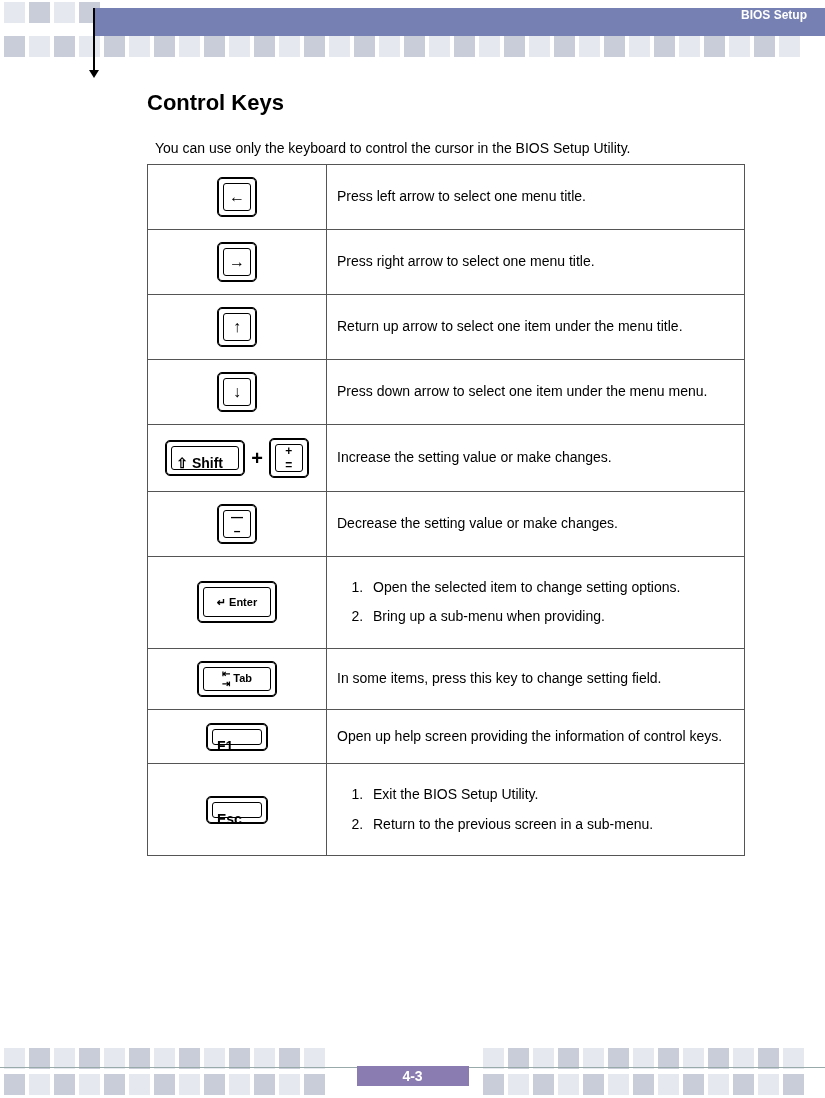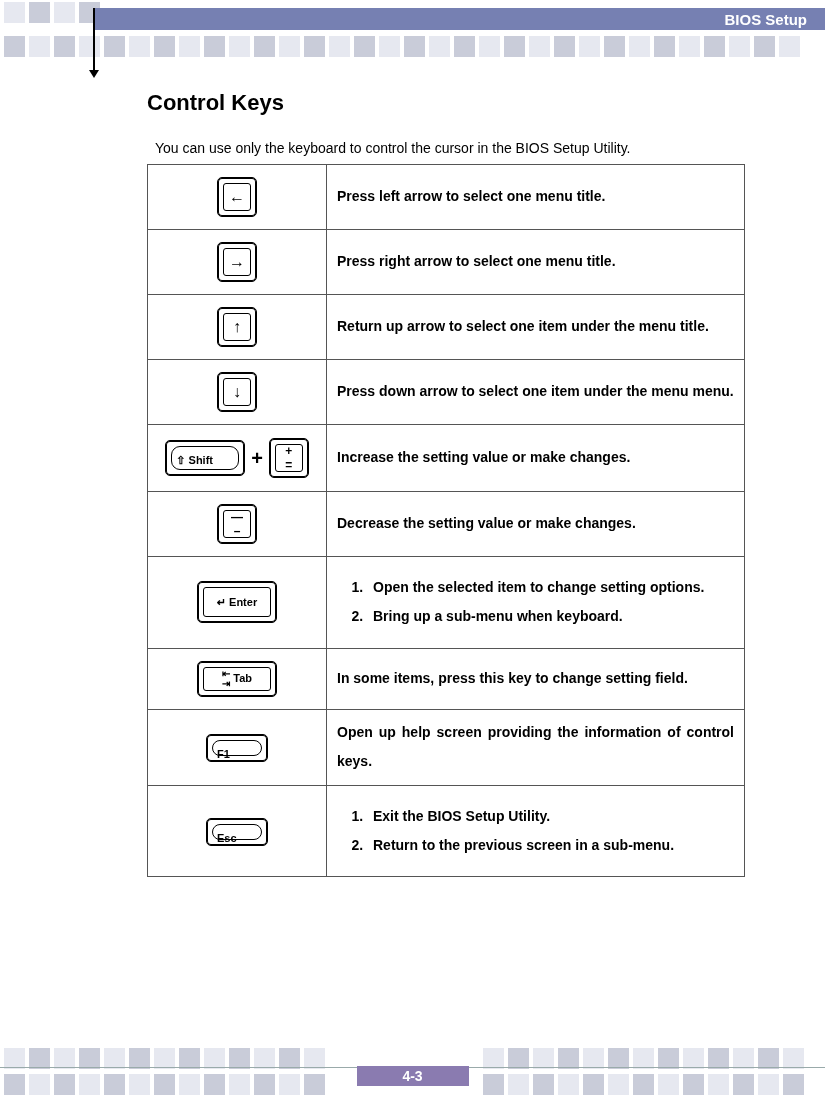--- a/index.html
+++ b/index.html
@@ -29,27 +29,27 @@
   .sq {
     width: 21px; height: 21px;
     background: #c9ccd9;
   }
   .sq.light { background: #e6e8f0; }
   .title-bar {
     position: absolute;
     top: 8px;
     left: 95px;
     right: 0;
-    height: 22px;
+    height: 28px;
     background: #7680b2;
     color: #fff;
     font-weight: bold;
-    font-size: 15px;
+    font-size: 12px;
     display: flex;
-    align-items: center;
+    align-items: flex-start;
     justify-content: flex-end;
     padding-right: 18px;
   }
   .vline {
     position: absolute;
     left: 93px;
     top: 8px;
     width: 2px;
     height: 68px;
     background: #000;
@@ -91,21 +91,20 @@
     line-height: 2.1;
   }
   table.keys td.kcell {
     width: 170px;
     text-align: center;
     vertical-align: middle;
     padding: 12px 4px;
   }
   table.keys td.desc {
     text-align: justify;
-    font-weight: bold;
   }
   
   .key {
     display: inline-block;
     border: 1.5px solid #000;
     border-radius: 5px;
     background: #fff;
     box-shadow: inset 0 0 0 1px #000;
     position: relative;
     vertical-align: middle;
@@ -118,21 +117,21 @@
     top: 5px; left: 5px; right: 5px; bottom: 5px;
     border: 1px solid #000;
     border-radius: 3px;
     display: flex;
     align-items: center;
     justify-content: center;
     font-size: 11px;
     font-weight: bold;
   }
   .key.small .inner { font-size: 16px; }
-  .key .inner.tl { justify-content: flex-start; align-items: flex-start; padding:2px 4px; font-size:11px;border-radius:9px;}
+  .key .inner.tl { justify-content: flex-start; align-items: flex-start; padding:2px 4px; font-size:14px;}
   .key .inner.stack { flex-direction: column; font-size: 12px; line-height: 1; gap:2px;}
   .plus {
     display: inline-block;
     font-weight: bold;
     font-size: 20px;
     vertical-align: middle;
     margin: 0 2px;
   }
   .enter-glyph::before { content: "↵"; margin-right:3px;}
   .tab-glyph { font-size:10px; line-height:1; text-align:left;}
@@ -274,21 +273,21 @@
     <tr>
       <td class="kcell">
         <span class="key wide" style="height:40px"><span class="inner">
                 <span class="enter-glyph"></span>
                 <span>Enter</span>
               </span></span>
       </td>
       <td class="desc">
         <ol class="desc-list">
           <li>Open the selected item to change setting options.</li>
-          <li>Bring up a sub-menu when keyboard.</li>
+          <li>Bring up a sub-menu when providing.</li>
         </ol>
       </td>
     </tr>
     <tr>
       <td class="kcell">
         <span class="key wide"><span class="inner"><span class="tab-glyph">⇤<br>⇥</span>&nbsp;<span>Tab</span></span></span>
       </td>
       <td class="desc">In some items, press this key to change setting field.</td>
     </tr>
     <tr>

